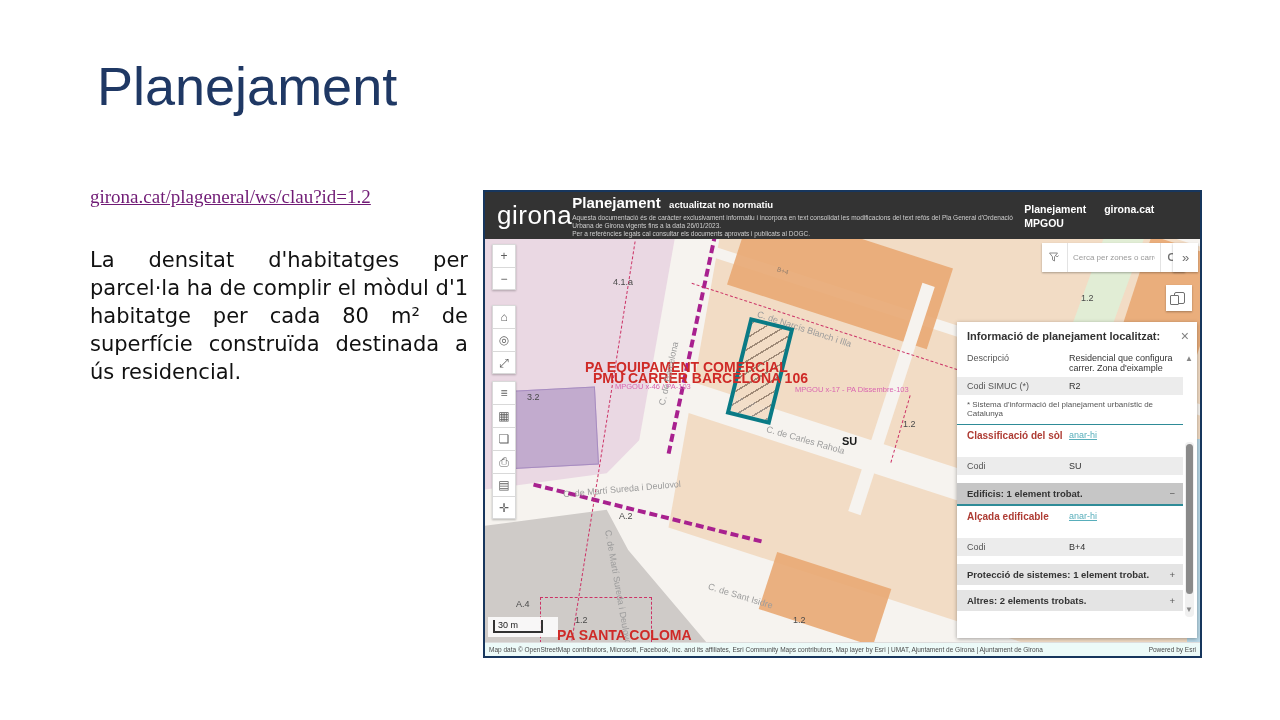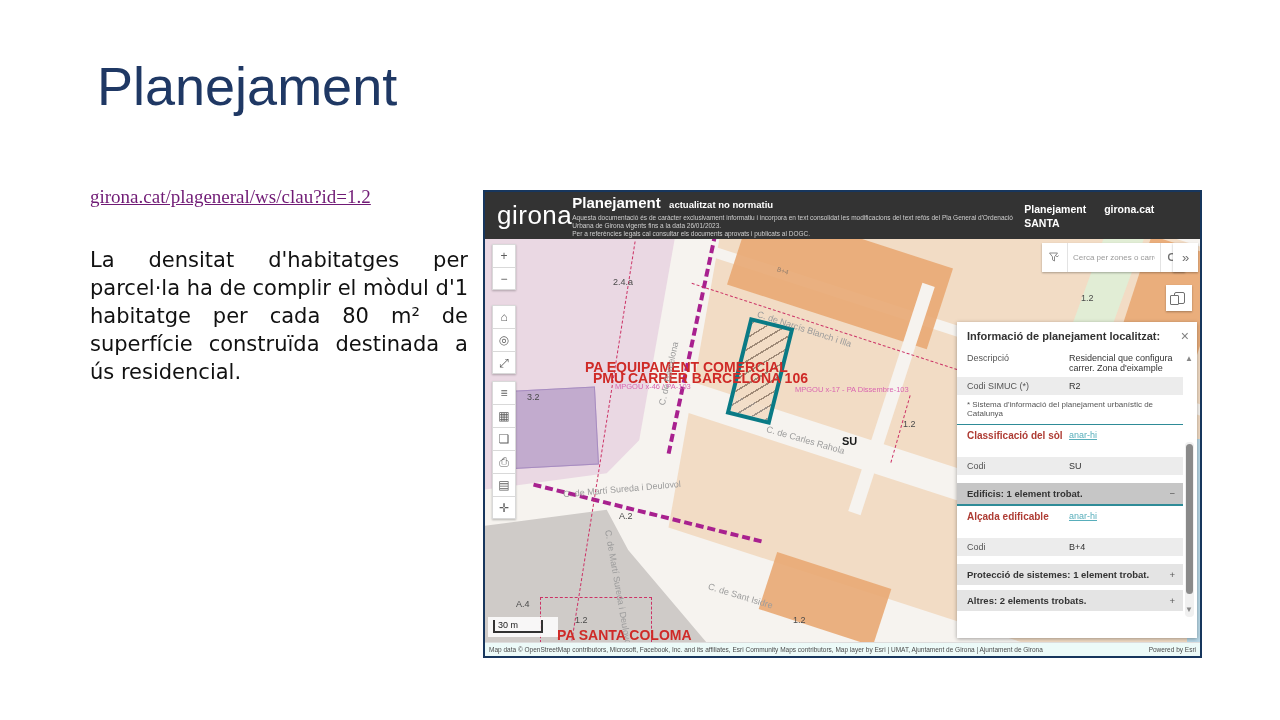--- a/index.html
+++ b/index.html
@@ -130,21 +130,21 @@
           <span class="app-subtitle">actualitzat no normatiu</span>
         </div>
         <div class="app-disclaimer">
           <div>Aquesta documentació és de caràcter exclusivament informatiu i incorpora en text consolidat les modificacions del text refós del Pla General d'Ordenació Urbana de Girona vigents fins a la data 26/01/2023.</div>
           <div>Per a referències legals cal consultar els documents aprovats i publicats al DOGC.</div>
         </div>
       </div>
       <div class="app-nav">
         <div class="app-nav-col">
           <a>Planejament</a>
-          <a>SANTA</a>
+          <a>MPGOU</a>
         </div>
         <div class="app-nav-col">
           <a>girona.cat</a>
         </div>
       </div>
     </div>
 
     <div class="map-body">
 
       <div class="shape band" style="left:215px;top:-60px;width:560px;height:150px;transform:rotate(18deg);"></div>
@@ -165,21 +165,21 @@
 
       <div class="shape dash-magenta" style="left:205px;top:-8px;height:225px;transform:rotate(12deg);"></div>
       <div class="shape dash-magenta-h" style="left:45px;top:272px;width:235px;transform:rotate(14deg);"></div>
       <div class="shape dash-red" style="left:195px;top:118px;width:480px;transform:rotate(18deg);"></div>
       <div class="shape dash-red-v" style="left:415px;top:155px;height:70px;transform:rotate(16deg);"></div>
       <div class="shape dash-red-v" style="left:118px;top:0px;height:404px;transform:rotate(9deg);"></div>
       <div class="shape dash-box" style="left:55px;top:358px;width:112px;height:46px;"></div>
 
       <div class="shape parcel"></div>
 
-      <span class="mlabel lbl-zone" style="left:128px;top:38px;">2.4.a</span>
+      <span class="mlabel lbl-zone" style="left:128px;top:38px;">4.1.a</span>
       <span class="mlabel lbl-zone" style="left:596px;top:54px;">1.2</span>
       <span class="mlabel lbl-red" style="left:100px;top:120px;">PA EQUIPAMENT COMERCIAL</span>
       <span class="mlabel lbl-red" style="left:108px;top:131px;">PMU CARRER BARCELONA 106</span>
       <span class="mlabel lbl-magenta" style="left:130px;top:143px;">MPGOU x-46 / PA-103</span>
       <span class="mlabel lbl-magenta" style="left:310px;top:146px;">MPGOU x-17 - PA Dissembre-103</span>
       <span class="mlabel lbl-zone" style="left:42px;top:153px;">3.2</span>
       <span class="mlabel lbl-street" style="left:270px;top:85px;transform:rotate(18deg);">C. de Narcís Blanch i Illa</span>
       <span class="mlabel lbl-street" style="left:172px;top:165px;transform:rotate(-78deg);transform-origin:left top;">C. de Barcelona</span>
       <span class="mlabel lbl-street" style="left:280px;top:196px;transform:rotate(16deg);">C. de Carles Rahola</span>
       <span class="mlabel lbl-su" style="left:357px;top:196px;">SU</span>

